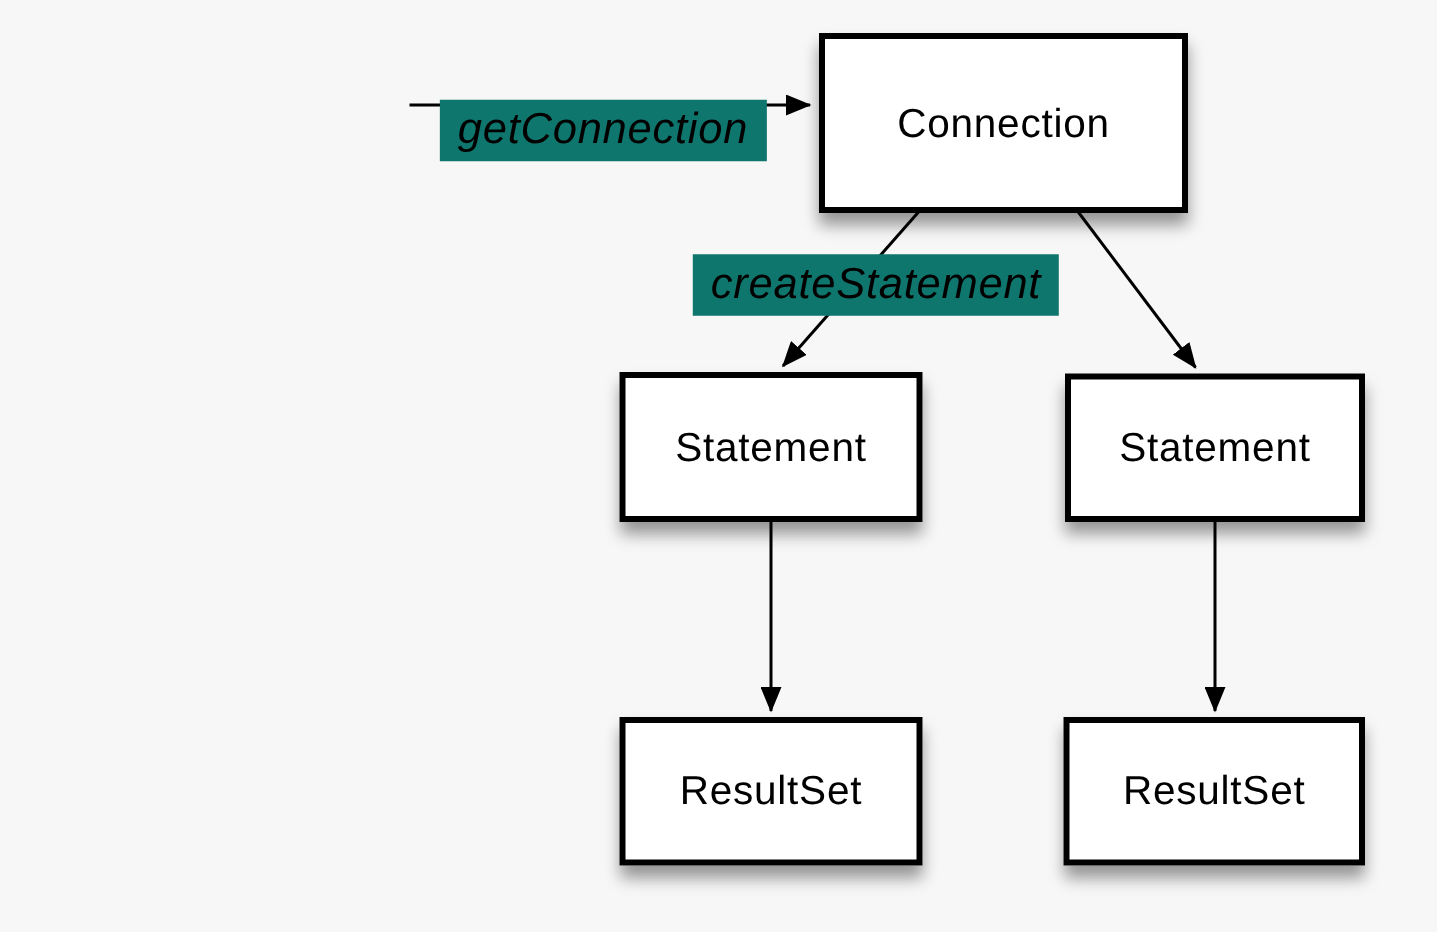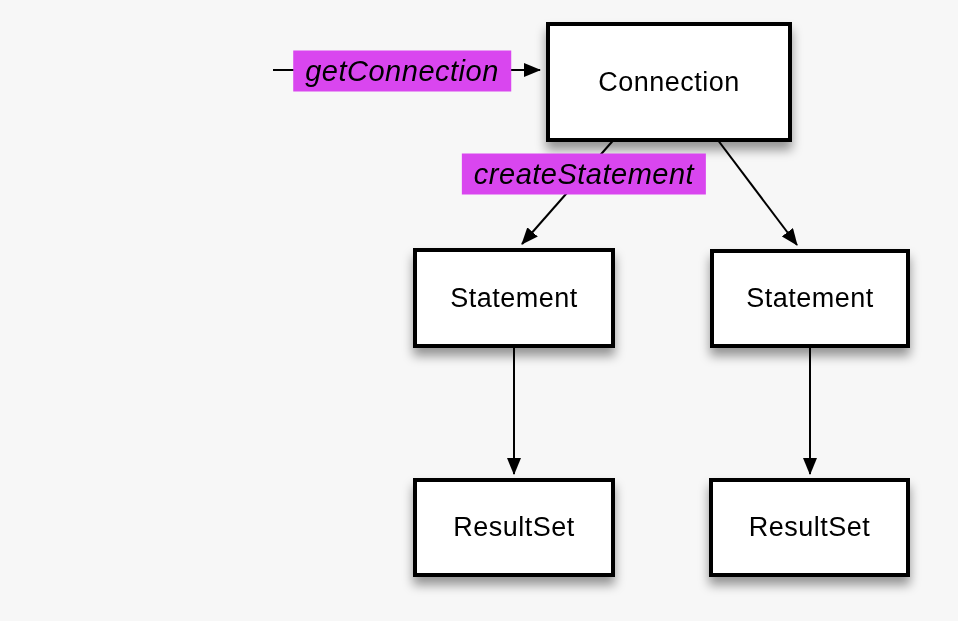--- a/index.html
+++ b/index.html
@@ -38,27 +38,28 @@
   .node-driver-manager { left: 27px;  top: 21px;  width: 246px; height: 97px; }
   .node-connection     { left: 546px; top: 22px;  width: 246px; height: 120px; }
   .node-statement-l    { left: 413px; top: 248px; width: 202px; height: 100px; }
   .node-statement-r    { left: 710px; top: 249px; width: 200px; height: 99px; }
   .node-resultset-l    { left: 413px; top: 478px; width: 202px; height: 99px; }
   .node-resultset-r    { left: 709px; top: 478px; width: 201px; height: 99px; }
 
   .edge-label {
     position: absolute;
     transform: translate(-50%, -50%);
-    background: #d946ef;
+    background: #0f766e;
     color: #000000;
     font-size: 29px;
     font-style: italic;
     letter-spacing: 0.5px;
     padding: 4px 12px;
     white-space: nowrap;
+    margin-top: 16px;
   }
   .label-get-connection   { left: 402px; top: 71px; }
   .label-create-statement { left: 584px; top: 174px; }
   .label-execute-query    { left: 514px; top: 410px; }
 </style>
 </head>
 <body>
 
 <div class="canvas">
 

